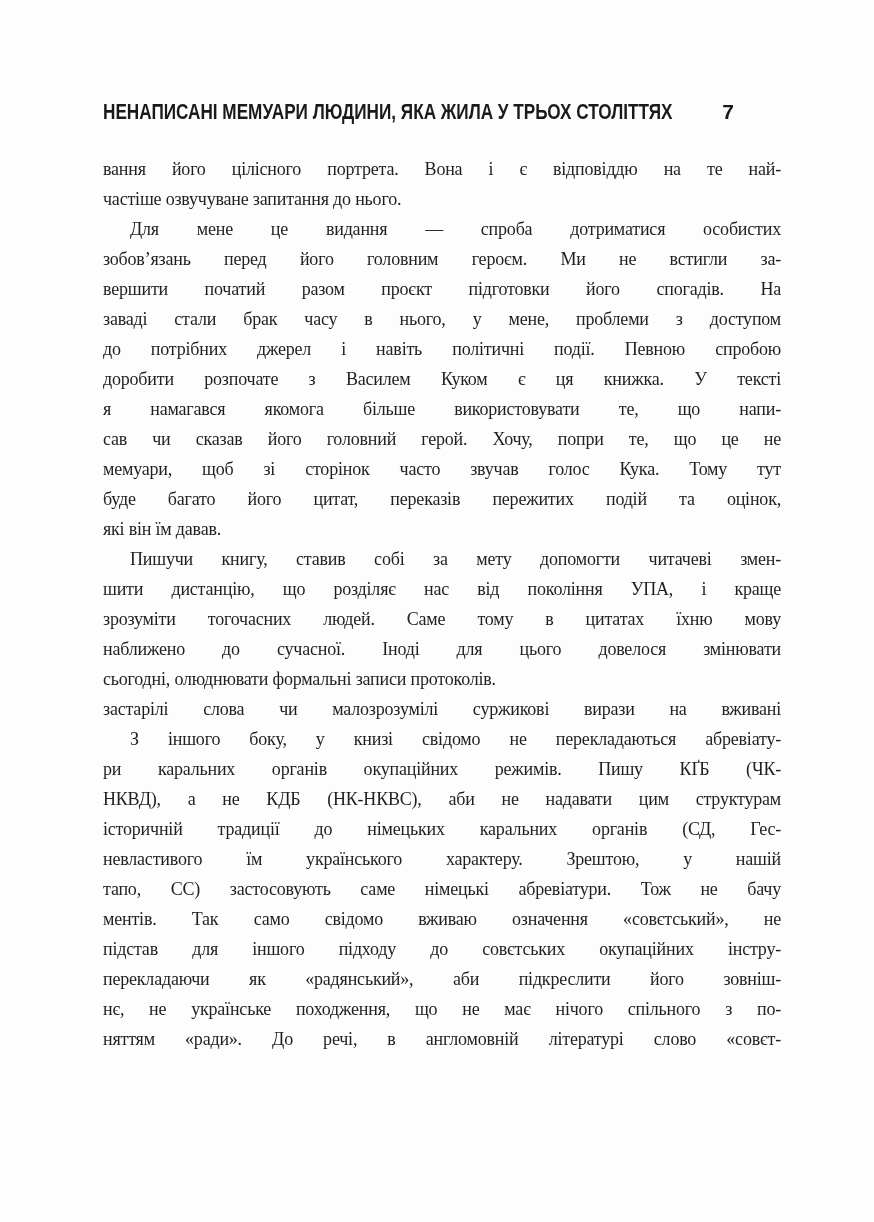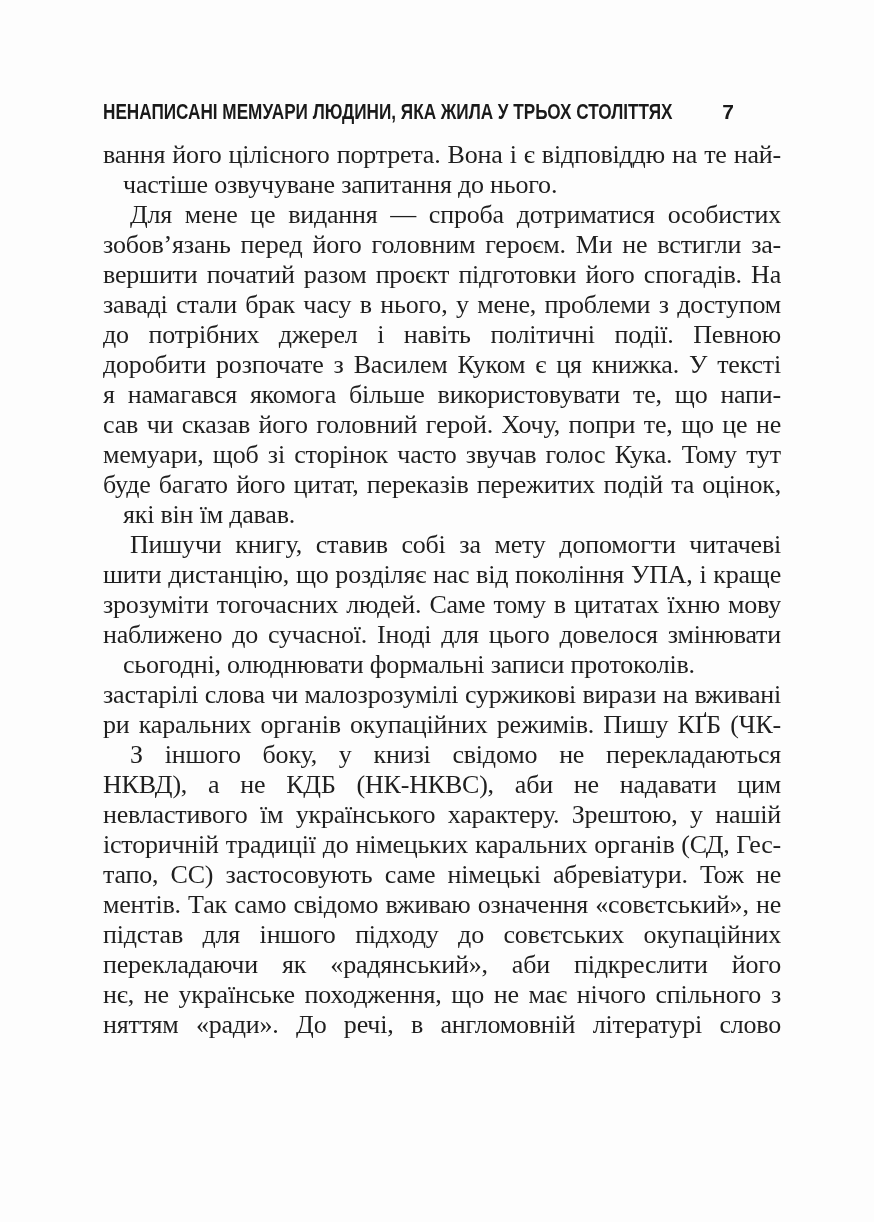--- a/index.html
+++ b/index.html
@@ -49,41 +49,40 @@
     text-align: center;
     font-family: "Liberation Sans", "DejaVu Sans", sans-serif;
     font-weight: 700;
     font-size: 21px;
     line-height: 22px;
   }
 
   
   .text-block {
     position: absolute;
-    top: 140px;
+    top: 154px;
     left: 103px;
     width: 678px;
-    font-size: 26px;
+    font-size: 18px;
     line-height: 30px;
     letter-spacing: -0.2px;
   }
 
   .paragraph { margin: 0; }
 
   .line {
     text-align: justify;
     text-align-last: justify;
     height: 30px;
     overflow: hidden;
   }
 
   .line.last {
     text-align: center;
     text-align-last: left;
-    margin-left: 20px;
   }
 
   .paragraph.indent .line.first {
     padding-left: 27px;
   }
 
   .line i { font-style: italic; }
 </style>
 </head>
 <body style="background: rgb(253, 253, 253);">
@@ -114,25 +113,25 @@
       </div>
       <div class="paragraph indent">
         <div class="line first">Пишучи книгу, ставив собі за мету допомогти читачеві змен-</div>
         <div class="line">шити дистанцію, що розділяє нас від покоління УПА, і краще</div>
         <div class="line">зрозуміти тогочасних людей. Саме тому в цитатах їхню мову</div>
         <div class="line">наближено до сучасної. Іноді для цього довелося змінювати</div>
         <div class="line last">сьогодні, олюднювати формальні записи протоколів.</div>
         <div class="line">застарілі слова чи малозрозумілі суржикові вирази на вживані</div>
       </div>
       <div class="paragraph indent">
+        <div class="line first">З іншого боку, у книзі свідомо не перекладаються абревіату-</div>
         <div class="line">ри каральних органів окупаційних режимів. Пишу КҐБ (ЧК-</div>
-        <div class="line first">З іншого боку, у книзі свідомо не перекладаються абревіату-</div>
         <div class="line">НКВД), а не КДБ (НК-НКВС), аби не надавати цим структурам</div>
+        <div class="line">історичній традиції до німецьких каральних органів (СД, Гес-</div>
         <div class="line">невластивого їм українського характеру. Зрештою, у нашій</div>
-        <div class="line">історичній традиції до німецьких каральних органів (СД, Гес-</div>
         <div class="line">тапо, СС) застосовують саме німецькі абревіатури. Тож не бачу</div>
         <div class="line">ментів. Так само свідомо вживаю означення «совєтський», не</div>
         <div class="line">підстав для іншого підходу до совєтських окупаційних інстру-</div>
         <div class="line">перекладаючи як «радянський», аби підкреслити його зовніш-</div>
         <div class="line">нє, не українське походження, що не має нічого спільного з по-</div>
         <div class="line">няттям «ради». До речі, в англомовній літературі слово «совєт-</div>
       </div>
     </main>
 </div>
 

